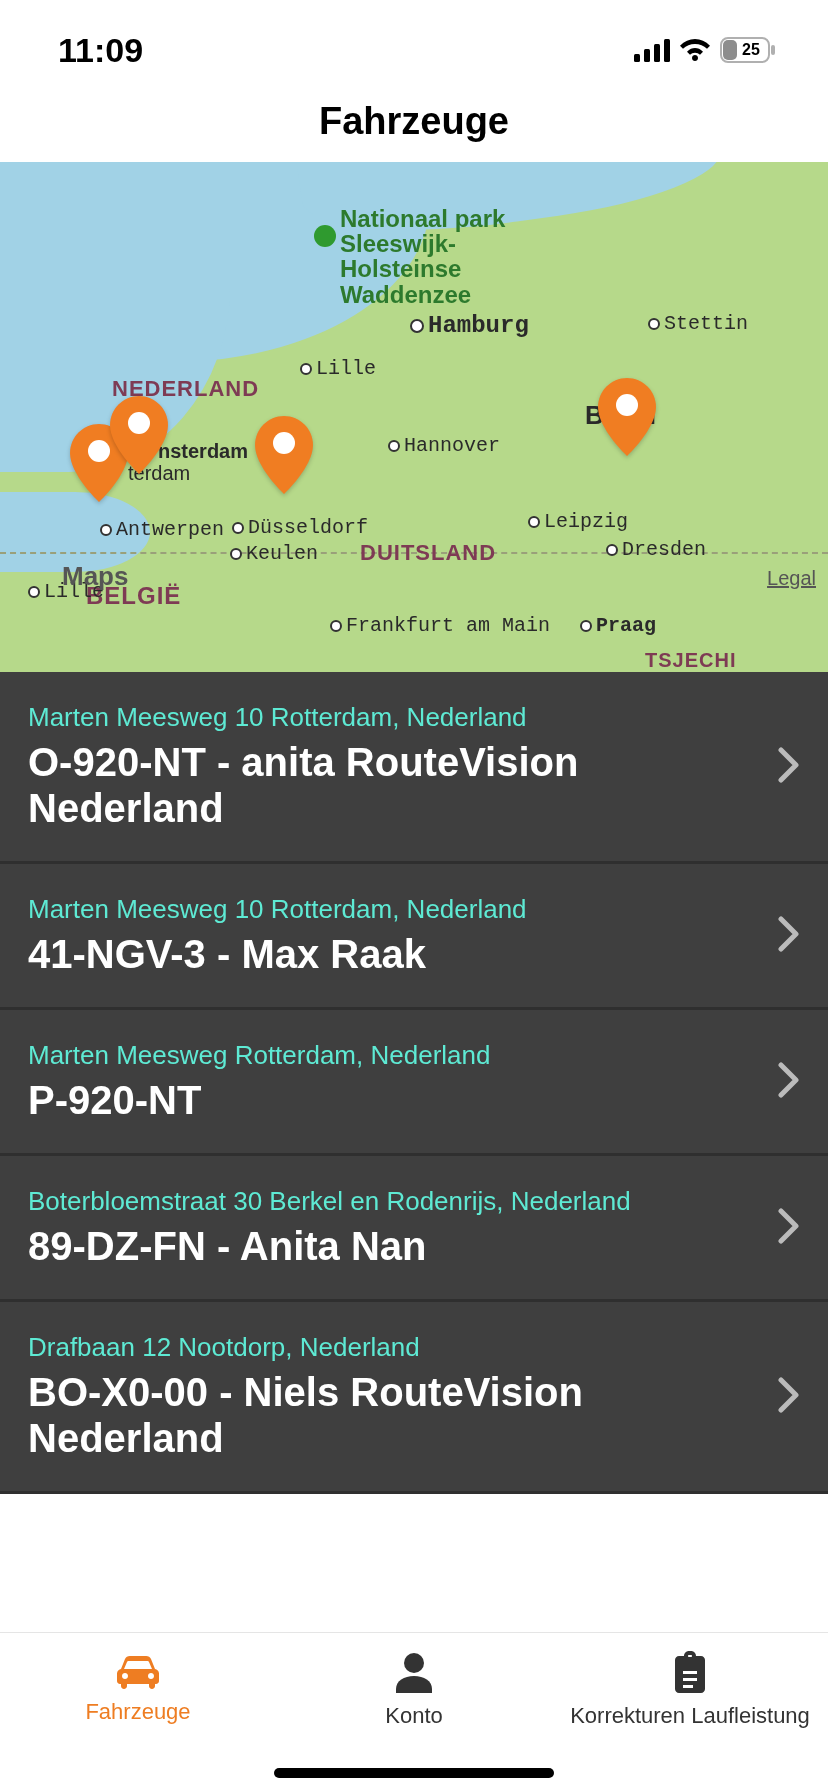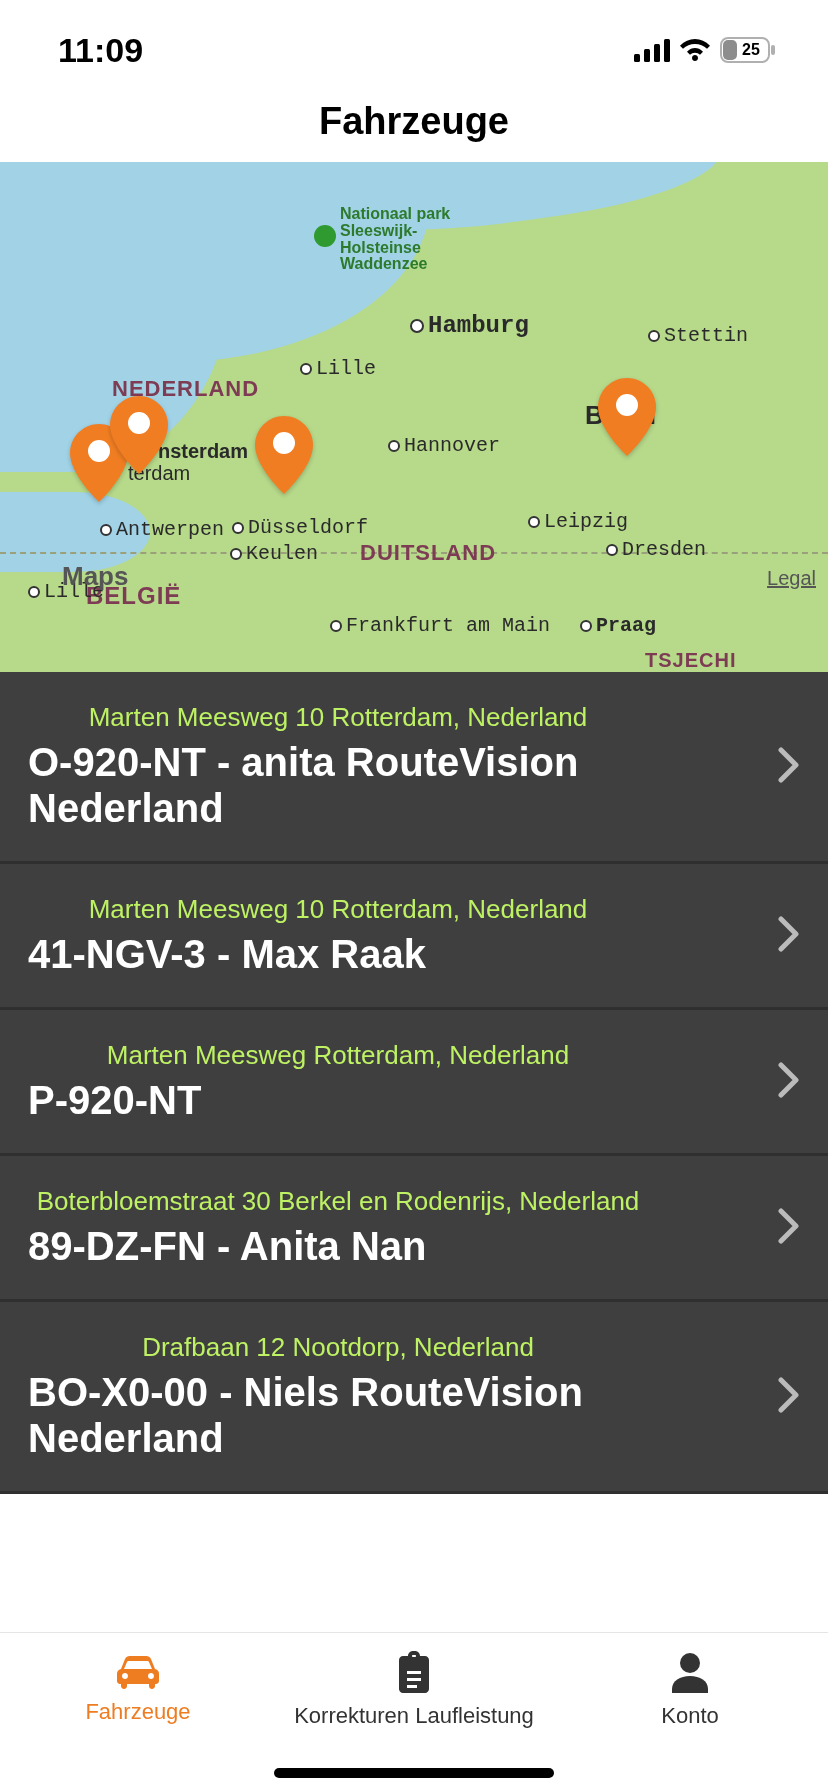--- a/index.html
+++ b/index.html
@@ -64,38 +64,38 @@
   .country-label { position:absolute; color:#7e3b54; font-weight:700; letter-spacing:1px; font-size:22px; }
   .cl-nl { left:112px; top:214px; }
   .cl-de { left:360px; top:378px; }
   .cl-be { left:86px; top:420px; font-size:24px; }
   .cl-cz { left:645px; top:487px; font-size:20px; }
 
   .city { position:absolute; font-size:20px; color:#2a2a2a; font-weight:500;font-family:Liberation Mono, monospace; }
   .city::before { content:""; display:inline-block; width:8px; height:8px; border:2px solid #333; border-radius:50%; margin-right:4px; background:#fff; vertical-align:middle; }
   .c-hamburg { left:410px; top:150px; font-weight:700; font-size:24px; }
   .c-hamburg::before{width:10px;height:10px;}
-  .c-stettin { left:648px; top:150px;margin-top:12px; }
+  .c-stettin { left:648px; top:150px; }
   .c-bremen { left:300px; top:195px; }
   .c-hannover { left:388px; top:272px; }
   .c-nsterdam { position:absolute; left:158px; top:278px; font-size:20px; color:#2a2a2a; font-weight:600;}
   .c-terdam { position:absolute; left:128px; top:300px; font-size:20px; color:#2a2a2a;}
   .c-antwerpen { left:100px; top:356px; }
   .c-dusseldorf { left:232px; top:354px; }
   .c-koulen { left:230px; top:380px; }
   .c-leipzig { left:528px; top:348px; }
   .c-dresden { left:606px; top:376px;text-align:right; }
   .c-frankfurt { left:330px; top:452px; }
   .c-praag { left:580px; top:452px; font-weight:600;}
   .c-lille { left:28px; top:418px; }
   .c-berlin1 { position:absolute; left:585px; top:238px; font-size:26px; font-weight:700; color:#2a2a2a; }
   .c-berlin2 { position:absolute; left:640px; top:238px; font-size:26px; font-weight:700; color:#2a2a2a; }
 
   .park-badge { position:absolute; left:314px; top:63px; width:22px;height:22px;background:#2f9a2f;border-radius:50%;}
-  .park-label { position:absolute; left:340px; top:44px; color:#2d7a2d; font-size:16px; font-weight:700; line-height:1.05;}
+  .park-label { position:absolute; left:340px; top:44px; color:#2d7a2d; font-size:24px; font-weight:700; line-height:1.05;}
 
   .maps-attr { position:absolute; left:58px; bottom:80px; color:#555; font-size:26px; font-weight:600; display:flex; align-items:center; gap:4px;}
   .legal-link { position:absolute; right:12px; bottom:82px; color:#555; font-size:20px; text-decoration: underline;}
 
   .pin {
     position:absolute; width:58px; height:78px;
     filter: drop-shadow(0 2px 2px rgba(0,0,0,0.2));
   }
   .pin svg { width:100%; height:100%; }
 
@@ -112,27 +112,26 @@
     padding: 30px 28px;
     border-bottom: 3px solid #2f2f2f;
     position: relative;
     min-height: 128px;
     display:flex;
     flex-direction:column;
     justify-content:center;
   }
   .row-sub {
     font-size: 26px;
-    color: #bef264;
+    color: #5eead4;
     margin-bottom: 6px;
     max-width: 620px;
     white-space: nowrap;
     overflow: hidden;
     text-overflow: ellipsis;
-    text-align: center;
   }
   .row-title {
     font-size: 40px;
     font-weight: 700;
     line-height: 1.15;
     max-width: 610px;
   }
   .row-title.single { white-space: nowrap; overflow:hidden; text-overflow:ellipsis; }
   .row-chevron {
     position:absolute;
@@ -309,29 +308,29 @@
   <div class="tab active">
     <span>
       <svg width="46" height="38" viewBox="0 0 46 38">
           <path fill="#ee7d22" d="M40 18l-4-10c-.8-2-2.7-3-4.8-3H14.8c-2.1 0-4 1-4.8 3L6 18c-2 .3-4 2-4 4.5V30c0 1.6 1.3 3 3 3h1v2c0 1.6 1.3 3 3 3s3-1.4 3-3v-2h22v2c0 1.6 1.3 3 3 3s3-1.4 3-3v-2h1c1.7 0 3-1.4 3-3v-7.5c0-2.5-2-4.2-4-4.5zM12 11c.3-.7 1-1 1.8-1h18.4c.8 0 1.5.3 1.8 1l3 7H9l3-7zM10 28c-1.7 0-3-1.3-3-3s1.3-3 3-3 3 1.3 3 3-1.3 3-3 3zm26 0c-1.7 0-3-1.3-3-3s1.3-3 3-3 3 1.3 3 3-1.3 3-3 3z"></path>
         </svg>
     </span>
     <span class="tab-label">Fahrzeuge</span>
   </div>
   <div class="tab">
     <span>
-      <svg width="38" height="42" viewBox="0 0 38 42">
-          <path fill="#333" d="M30 5h-5c0-2.8-2.2-5-5-5h-2c-2.8 0-5 2.2-5 5H8C5.8 5 4 6.8 4 9v29c0 2.2 1.8 4 4 4h22c2.2 0 4-1.8 4-4V9c0-2.2-1.8-4-4-4zM18 4h2c.6 0 1 .4 1 1s-.4 1-1 1h-2c-.6 0-1-.4-1-1s.4-1 1-1zM12 20h14v3H12v-3zm0 7h14v3H12v-3zm0 7h10v3H12v-3z"></path>
-        </svg>
-    </span>
-    <span class="tab-label">Korrekturen Laufleistung</span>
-  </div>
-  <div class="tab">
-    <span>
       <svg width="40" height="42" viewBox="0 0 40 42">
           <circle fill="#333" cx="20" cy="12" r="10"></circle>
           <path fill="#333" d="M20 25c-10 0-18 5-18 13v4h36v-4c0-8-8-13-18-13z"></path>
         </svg>
     </span>
     <span class="tab-label">Konto</span>
   </div>
+  <div class="tab">
+    <span>
+      <svg width="38" height="42" viewBox="0 0 38 42">
+          <path fill="#333" d="M30 5h-5c0-2.8-2.2-5-5-5h-2c-2.8 0-5 2.2-5 5H8C5.8 5 4 6.8 4 9v29c0 2.2 1.8 4 4 4h22c2.2 0 4-1.8 4-4V9c0-2.2-1.8-4-4-4zM18 4h2c.6 0 1 .4 1 1s-.4 1-1 1h-2c-.6 0-1-.4-1-1s.4-1 1-1zM12 20h14v3H12v-3zm0 7h14v3H12v-3zm0 7h10v3H12v-3z"></path>
+        </svg>
+    </span>
+    <span class="tab-label">Korrekturen Laufleistung</span>
+  </div>
   <div class="home-indicator"></div>
 </div>
 
 </body></html>

